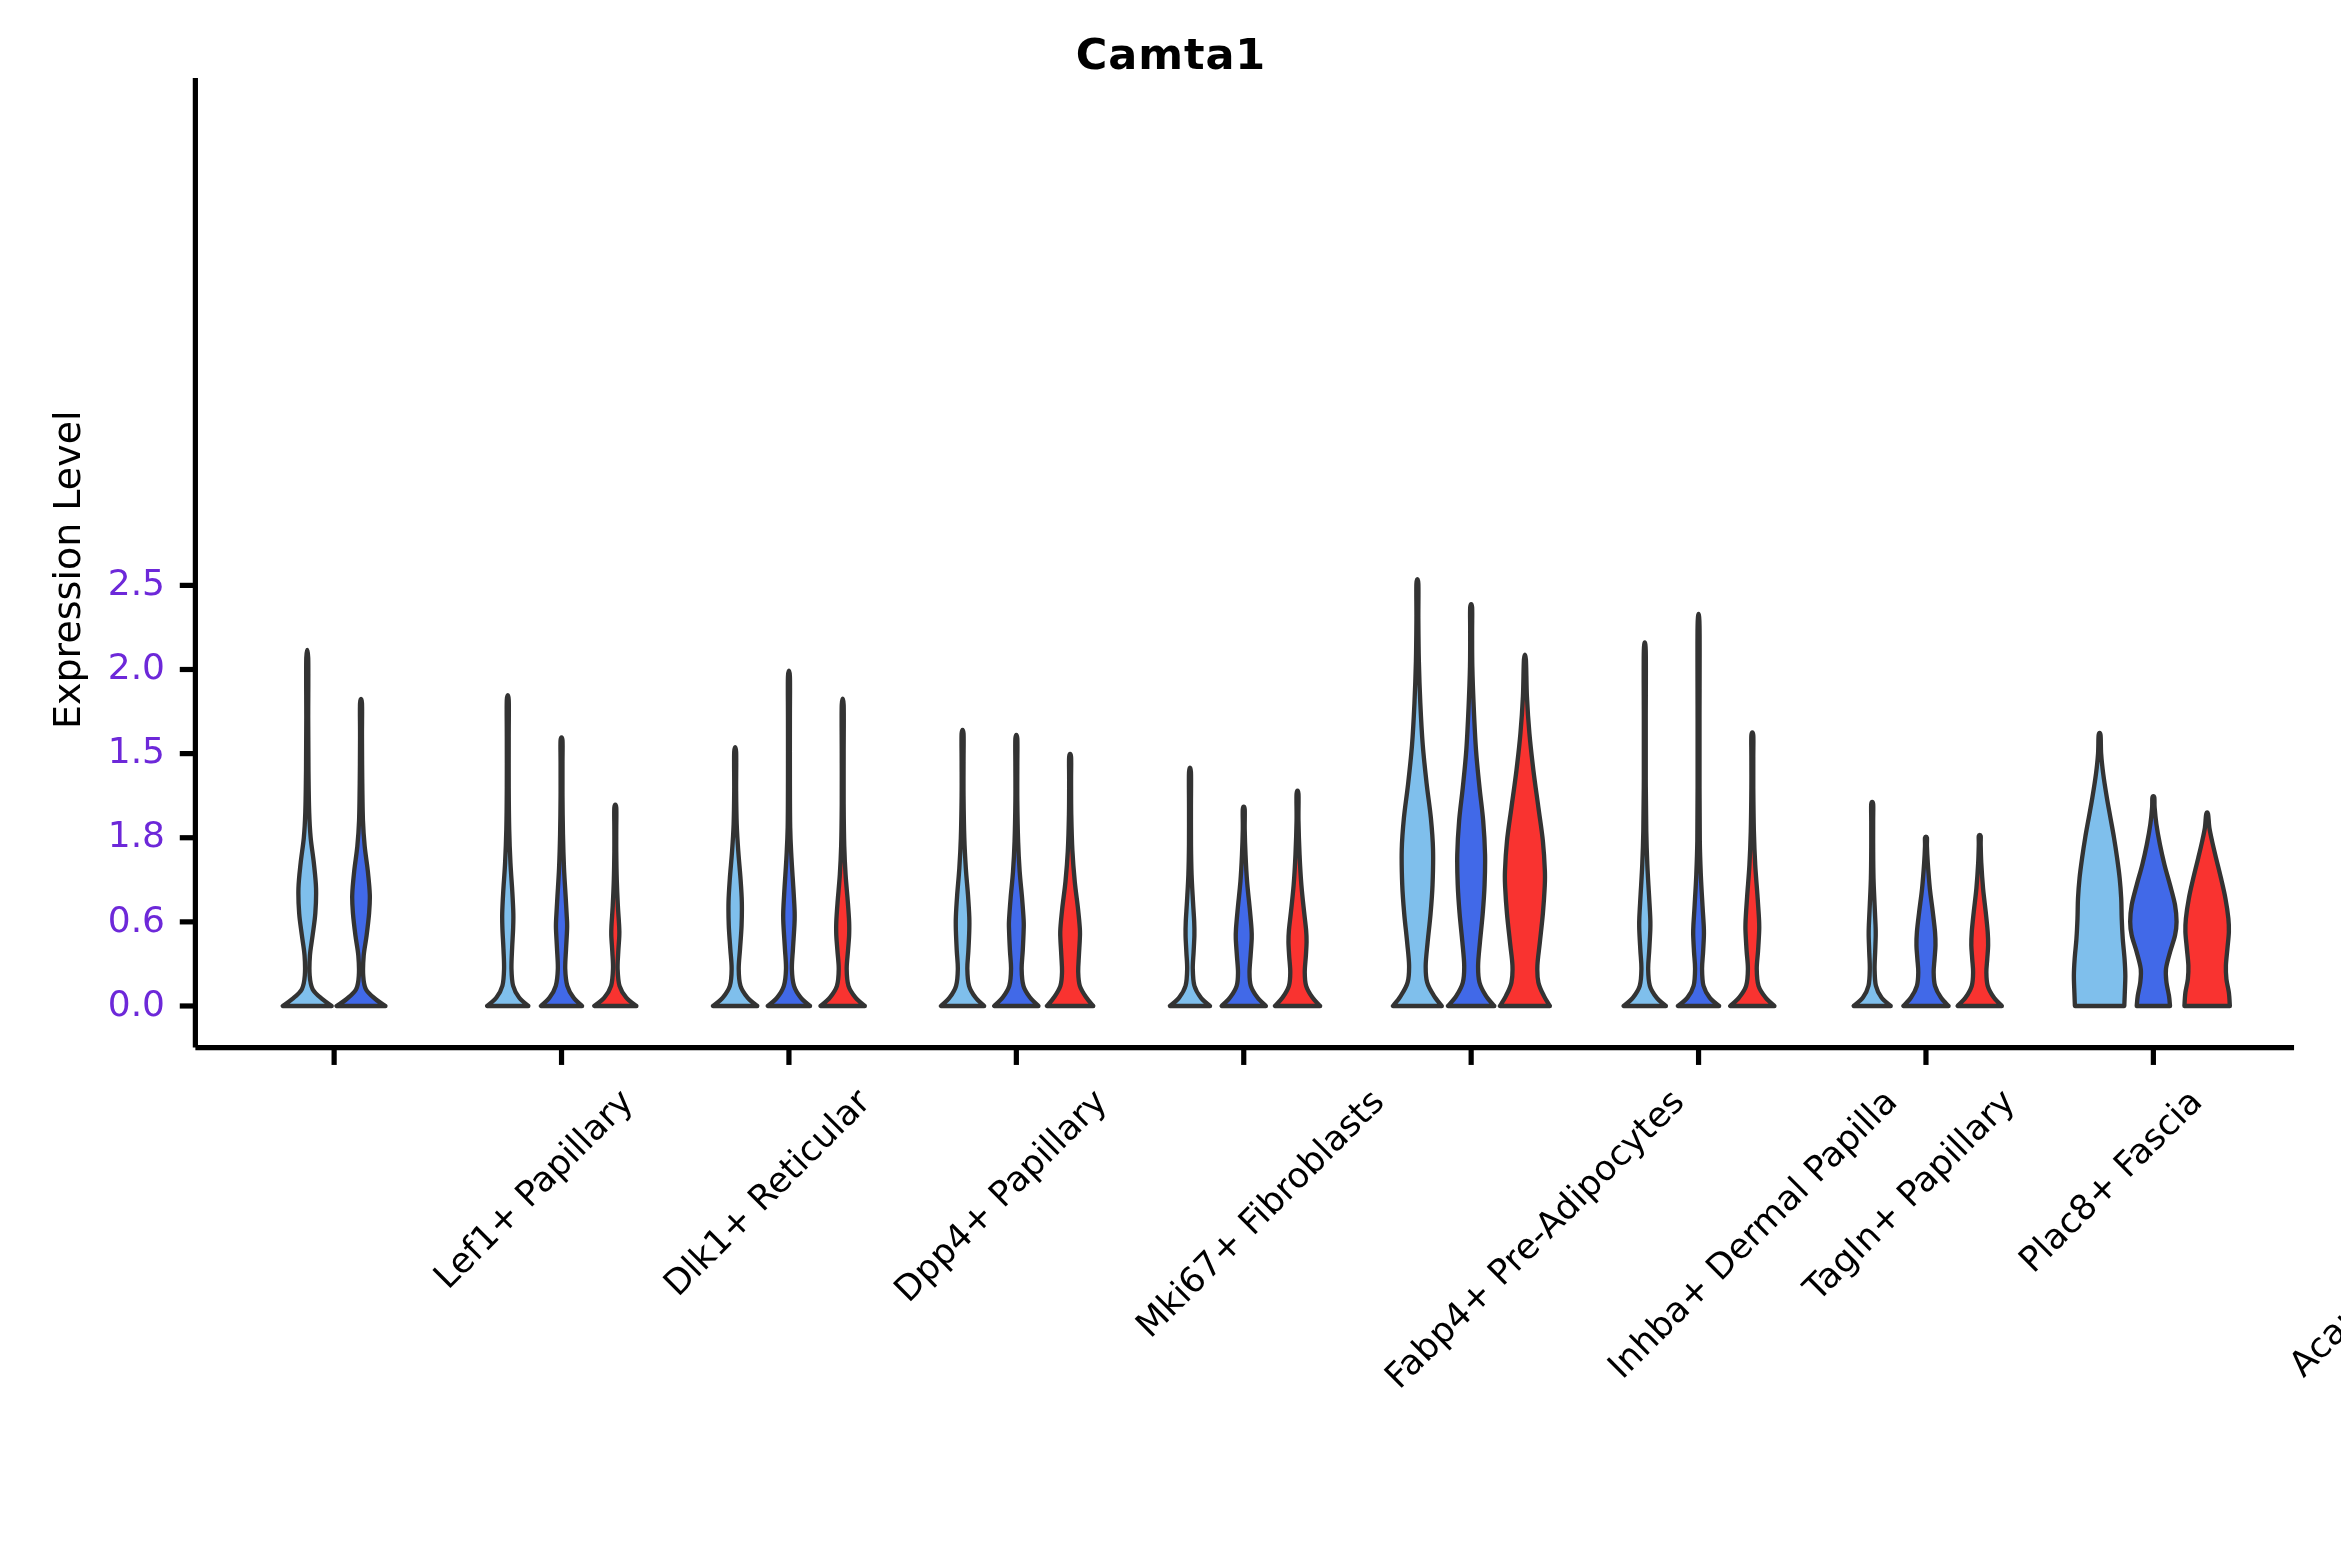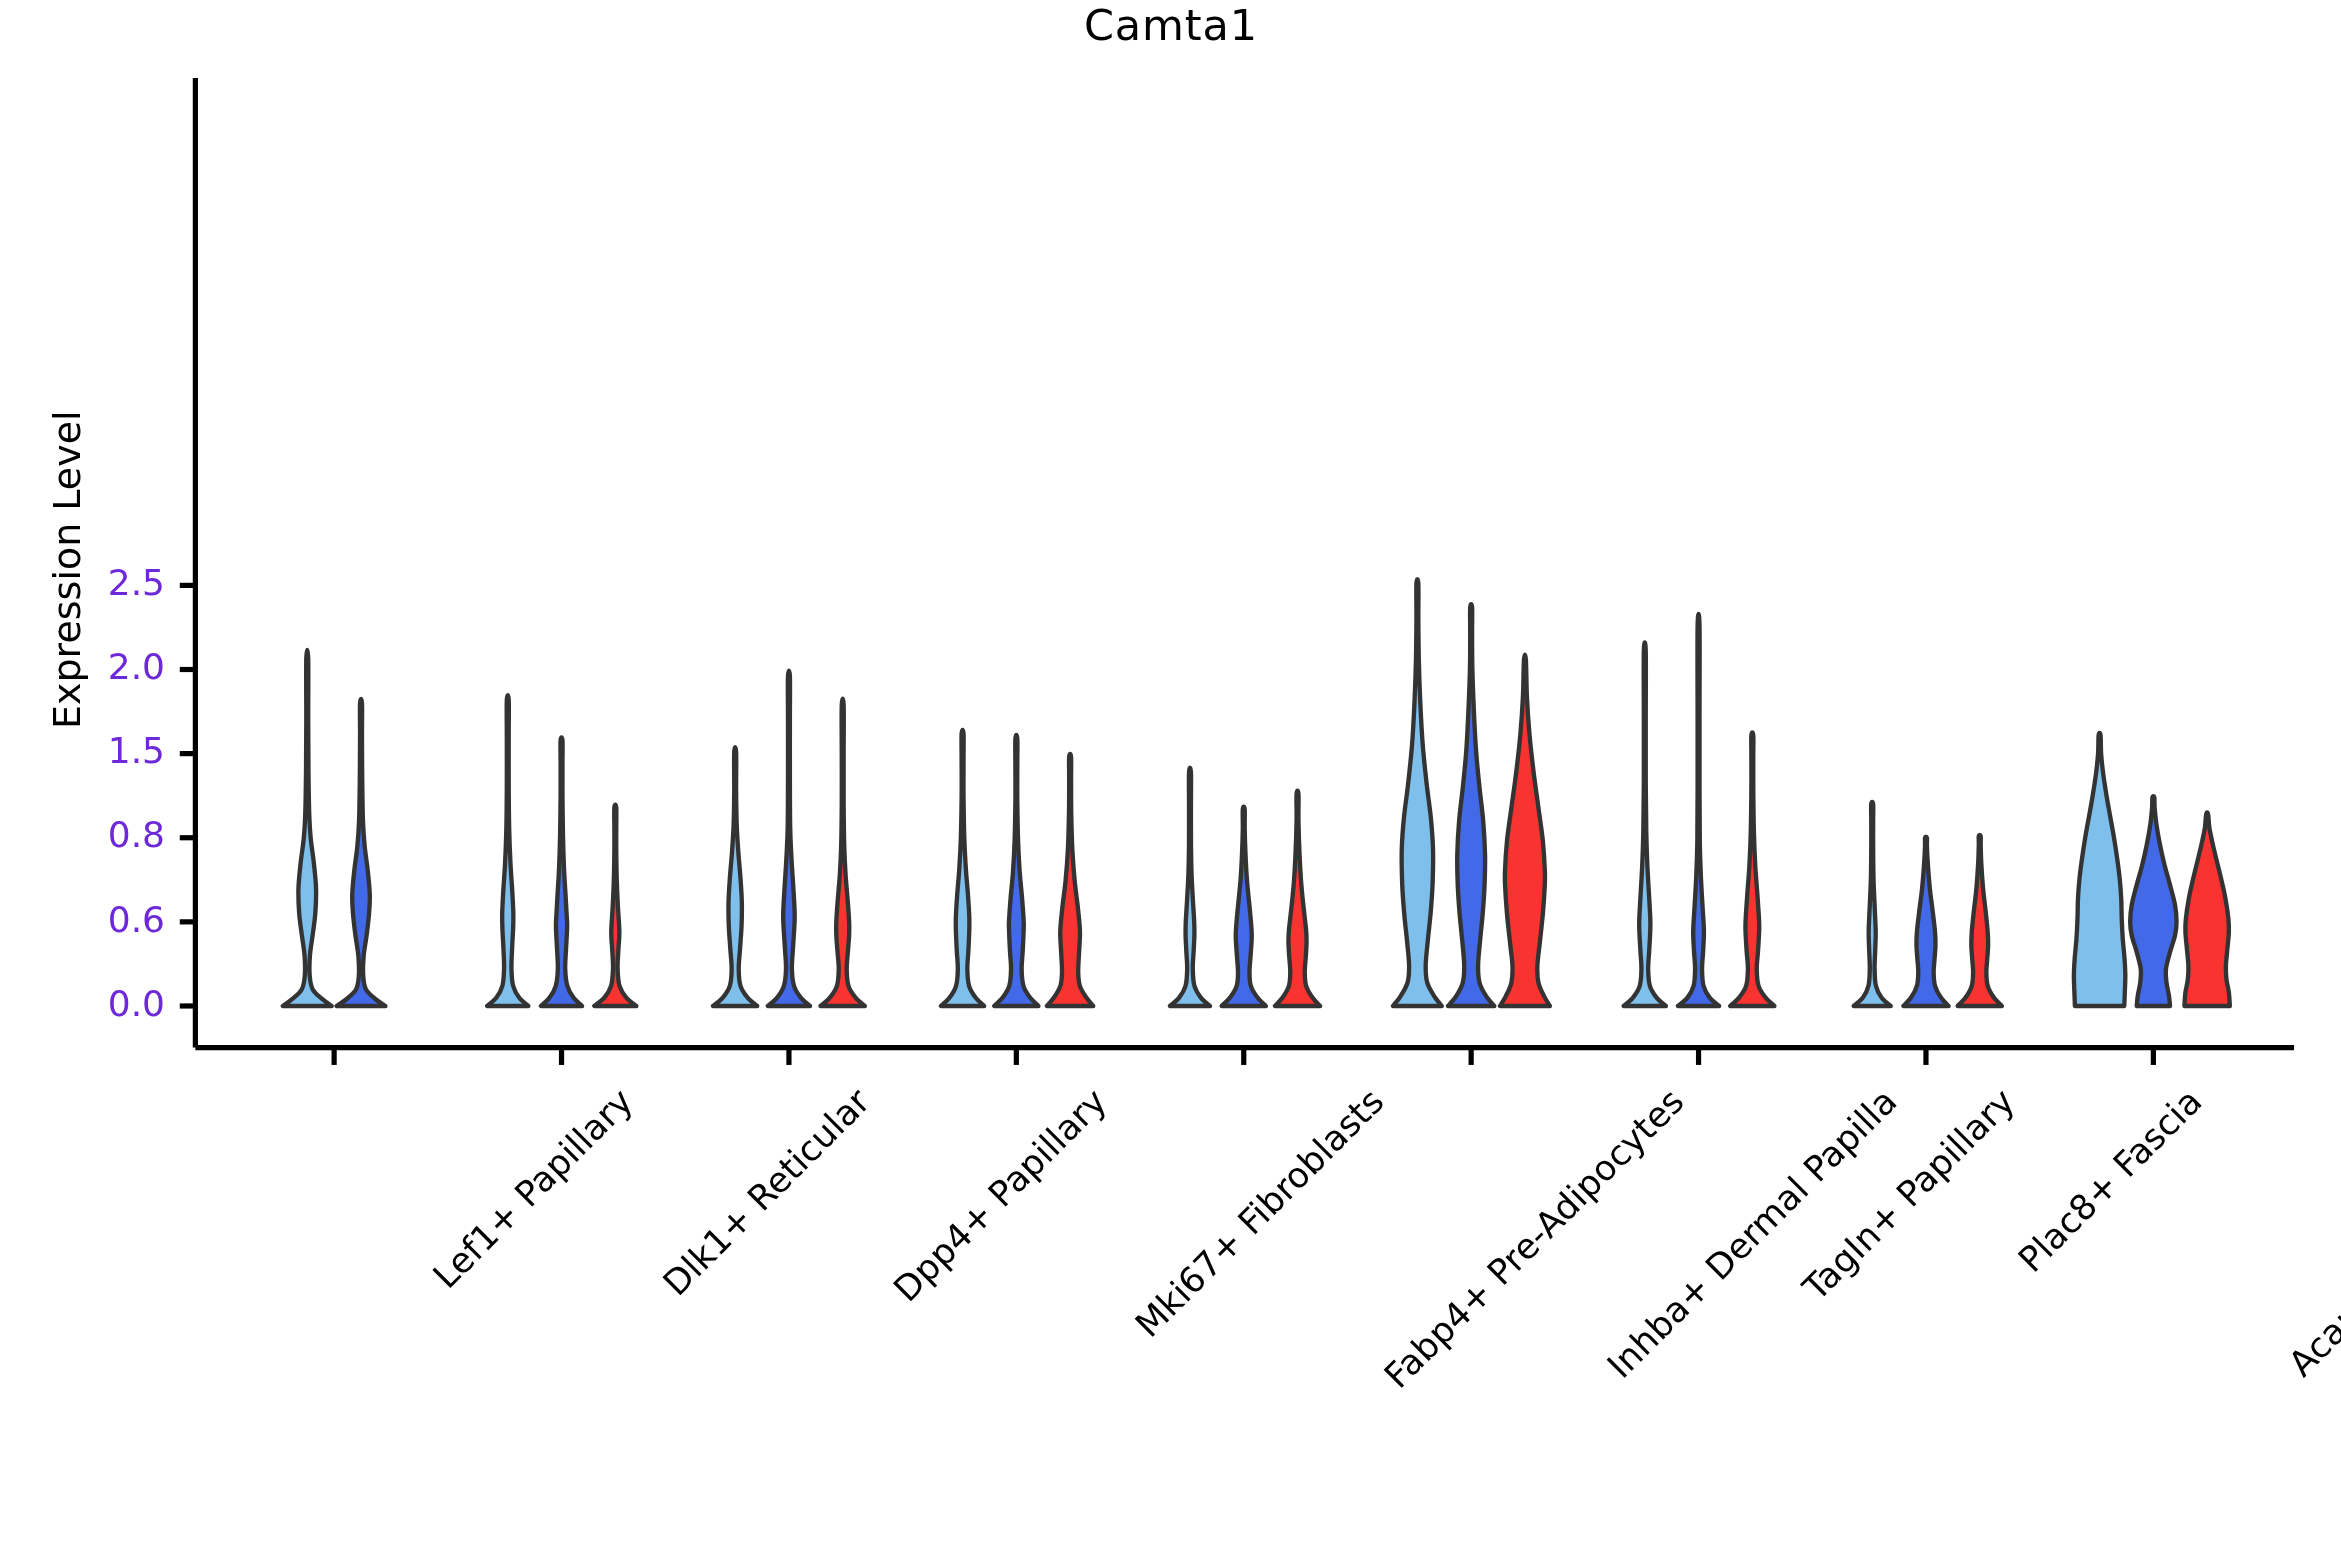--- a/index.html
+++ b/index.html
@@ -1,20 +1,20 @@
 <!DOCTYPE html>
 <html style="font-size:14px"><head>
 <meta charset="utf-8">
 <style>
   html,body{margin:0;padding:0;background:#ffffff;}
   body{width:2342px;height:1561px;font-family:"DejaVu Sans",sans-serif;overflow:hidden;}
   #root{position:relative;width:2342px;height:1561px;background:#ffffff;}
   #plot-title{
-    position:absolute;left:0;top:0;width:2342px;text-align:center;
-    font-family:"DejaVu Sans",sans-serif;font-weight:normal;font-size:43px;color:#000;
+    position:absolute;left:0;top:29px;width:2342px;text-align:center;
+    font-family:"DejaVu Sans",sans-serif;font-weight:bold;font-size:43px;color:#000;
     letter-spacing:0.9px;
   }
   #chart-svg{position:absolute;left:0;top:0;}
   .ytick-label{
     position:absolute;font-size:36px;color:#6d28d9;text-align:right;width:130px;
     font-family:"DejaVu Sans",sans-serif;
   }
   #ylabel{
     position:absolute;font-size:38px;color:#000;
     transform-origin:0 0;transform:rotate(-90deg);
@@ -31,21 +31,21 @@
 
 <div id="root">
 
   <div id="plot-title">Camta1</div>
 
   <div id="ylabel" style="left: 45px; top: 729px;">Expression Level</div>
 
   <div id="ytick-container">
       <div class="ytick-label" style="left: 35px; top: 983px;">0.0</div>
       <div class="ytick-label" style="left: 35px; top: 899px;">0.6</div>
-      <div class="ytick-label" style="left: 35px; top: 814px;">0.8</div>
+      <div class="ytick-label" style="left: 35px; top: 814px;">1.8</div>
       <div class="ytick-label" style="left: 35px; top: 730px; text-align: right;">1.5</div>
       <div class="ytick-label" style="left: 35px; top: 646px;">2.0</div>
       <div class="ytick-label" style="left: 35px; top: 562px;">2.5</div>
     </div>
 
   <svg id="chart-svg" width="2342" height="1561" viewBox="0 0 2700 1800">
     <g id="violins-layer">
         <path d="M 382.18 1160.00 C 380.39 1158.71, 375.13 1155.47, 371.47 1152.24 C 367.81 1149.01, 362.64 1145.13, 360.20 1140.60 C 357.76 1136.07, 357.33 1131.55, 356.82 1125.08 C 356.30 1118.61, 356.54 1109.56, 357.10 1101.80 C 357.66 1094.04, 359.17 1086.60, 360.20 1078.52 C 361.23 1070.44, 362.64 1062.35, 363.30 1053.30 C 363.96 1044.25, 364.43 1033.90, 364.14 1024.20 C 363.86 1014.50, 362.64 1004.80, 361.61 995.10 C 360.57 985.40, 358.84 975.70, 357.94 966.00 C 357.05 956.30, 356.68 949.83, 356.25 936.90 C 355.83 923.97, 355.60 906.18, 355.41 888.40 C 355.22 870.62, 355.15 851.86, 355.10 830.20 C 355.05 808.54, 355.47 770.38, 355.10 758.42 C 354.73 746.46, 353.27 746.46, 352.90 758.42 C 352.53 770.38, 352.95 808.54, 352.90 830.20 C 352.85 851.86, 352.78 870.62, 352.59 888.40 C 352.40 906.18, 352.17 923.97, 351.75 936.90 C 351.32 949.83, 350.95 956.30, 350.06 966.00 C 349.16 975.70, 347.43 985.40, 346.39 995.10 C 345.36 1004.80, 344.14 1014.50, 343.86 1024.20 C 343.57 1033.90, 344.04 1044.25, 344.70 1053.30 C 345.36 1062.35, 346.77 1070.44, 347.80 1078.52 C 348.83 1086.60, 350.34 1094.04, 350.90 1101.80 C 351.46 1109.56, 351.70 1118.61, 351.18 1125.08 C 350.67 1131.55, 350.24 1136.07, 347.80 1140.60 C 345.36 1145.13, 340.19 1149.01, 336.53 1152.24 C 332.87 1155.47, 327.61 1158.71, 325.82 1160.00 Z" fill="#7FBFEC" stroke="#333333" stroke-width="5" stroke-linejoin="round" stroke-linecap="round"></path>
         <path d="M 444.18 1160.00 C 442.30 1158.71, 436.66 1155.47, 432.91 1152.24 C 429.15 1149.01, 424.03 1145.13, 421.64 1140.60 C 419.24 1136.07, 418.96 1131.55, 418.54 1125.08 C 418.11 1118.61, 418.44 1109.56, 419.10 1101.80 C 419.76 1094.04, 421.45 1086.60, 422.48 1078.52 C 423.51 1070.44, 424.69 1061.06, 425.30 1053.30 C 425.91 1045.54, 426.38 1040.04, 426.14 1031.96 C 425.91 1023.88, 424.88 1014.18, 423.89 1004.80 C 422.90 995.42, 421.17 985.40, 420.23 975.70 C 419.29 966.00, 418.72 959.53, 418.25 946.60 C 417.78 933.67, 417.60 914.27, 417.41 898.10 C 417.22 881.93, 417.15 864.15, 417.10 849.60 C 417.05 835.05, 417.47 817.27, 417.10 810.80 C 416.73 804.33, 415.27 804.33, 414.90 810.80 C 414.53 817.27, 414.95 835.05, 414.90 849.60 C 414.85 864.15, 414.78 881.93, 414.59 898.10 C 414.40 914.27, 414.22 933.67, 413.75 946.60 C 413.28 959.53, 412.71 966.00, 411.77 975.70 C 410.83 985.40, 409.10 995.42, 408.11 1004.80 C 407.12 1014.18, 406.09 1023.88, 405.86 1031.96 C 405.62 1040.04, 406.09 1045.54, 406.70 1053.30 C 407.31 1061.06, 408.49 1070.44, 409.52 1078.52 C 410.55 1086.60, 412.24 1094.04, 412.90 1101.80 C 413.56 1109.56, 413.89 1118.61, 413.46 1125.08 C 413.04 1131.55, 412.76 1136.07, 410.36 1140.60 C 407.97 1145.13, 402.85 1149.01, 399.09 1152.24 C 395.34 1155.47, 389.70 1158.71, 387.82 1160.00 Z" fill="#4169E8" stroke="#333333" stroke-width="5" stroke-linejoin="round" stroke-linecap="round"></path>
         <path d="M 608.95 1160.00 C 607.17 1158.38, 601.20 1154.18, 598.27 1150.30 C 595.35 1146.42, 592.85 1142.22, 591.39 1136.72 C 589.93 1131.22, 589.69 1124.43, 589.49 1117.32 C 589.30 1110.21, 589.89 1101.80, 590.21 1094.04 C 590.52 1086.28, 591.15 1077.55, 591.39 1070.76 C 591.63 1063.97, 591.79 1060.41, 591.63 1053.30 C 591.47 1046.19, 591.00 1037.78, 590.44 1028.08 C 589.89 1018.38, 588.90 1007.06, 588.31 995.10 C 587.71 983.14, 587.21 970.85, 586.88 956.30 C 586.55 941.75, 586.42 925.58, 586.32 907.80 C 586.23 890.02, 586.32 866.41, 586.32 849.60 C 586.32 832.79, 586.69 814.03, 586.32 806.92 C 585.96 799.81, 584.49 799.81, 584.12 806.92 C 583.76 814.03, 584.12 832.79, 584.12 849.60 C 584.12 866.41, 584.22 890.02, 584.12 907.80 C 584.03 925.58, 583.89 941.75, 583.56 956.30 C 583.23 970.85, 582.73 983.14, 582.14 995.10 C 581.54 1007.06, 580.56 1018.38, 580.00 1028.08 C 579.45 1037.78, 578.97 1046.19, 578.82 1053.30 C 578.66 1060.41, 578.82 1063.97, 579.05 1070.76 C 579.29 1077.55, 579.92 1086.28, 580.24 1094.04 C 580.56 1101.80, 581.15 1110.21, 580.95 1117.32 C 580.75 1124.43, 580.52 1131.22, 579.05 1136.72 C 577.59 1142.22, 575.10 1146.42, 572.17 1150.30 C 569.24 1154.18, 563.27 1158.38, 561.49 1160.00 Z" fill="#7FBFEC" stroke="#333333" stroke-width="5" stroke-linejoin="round" stroke-linecap="round"></path>

